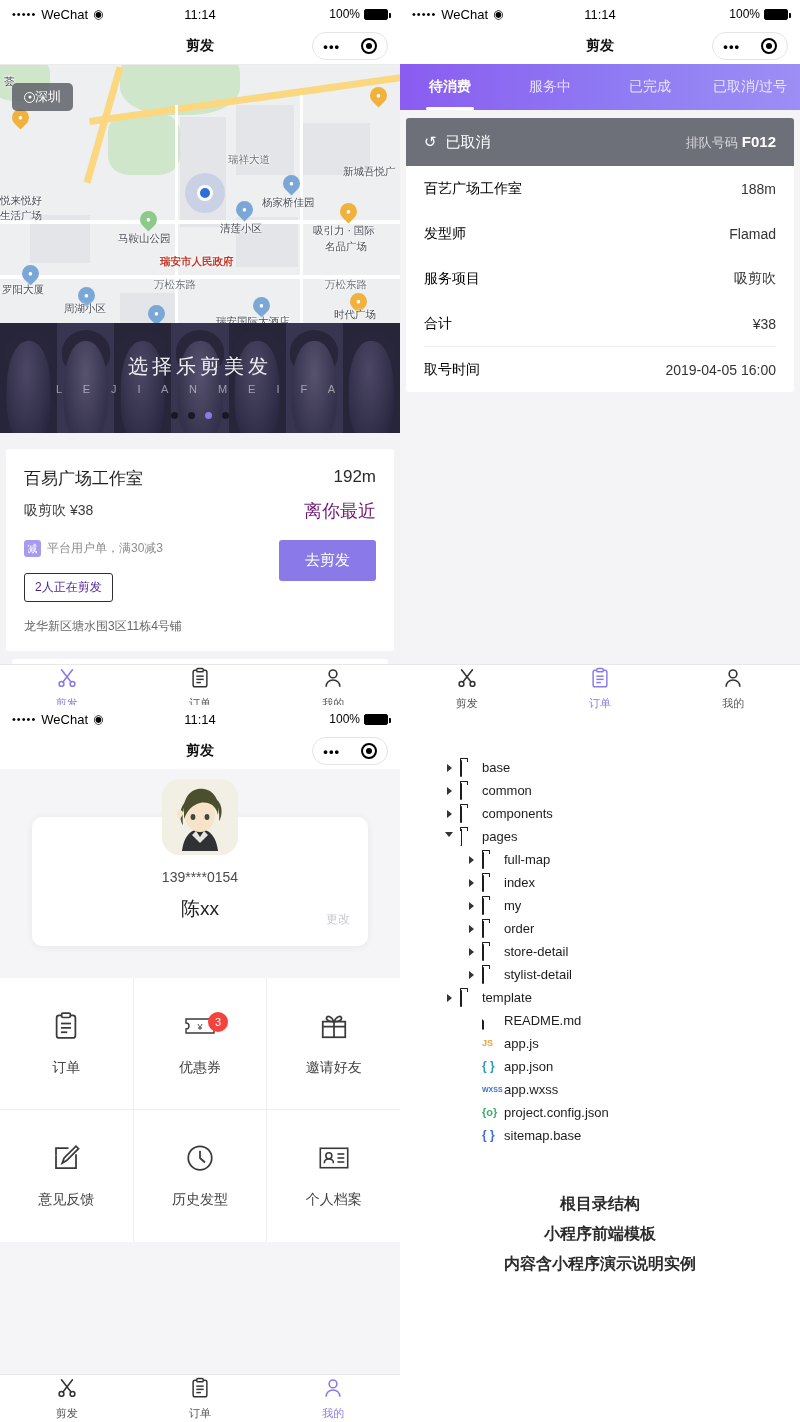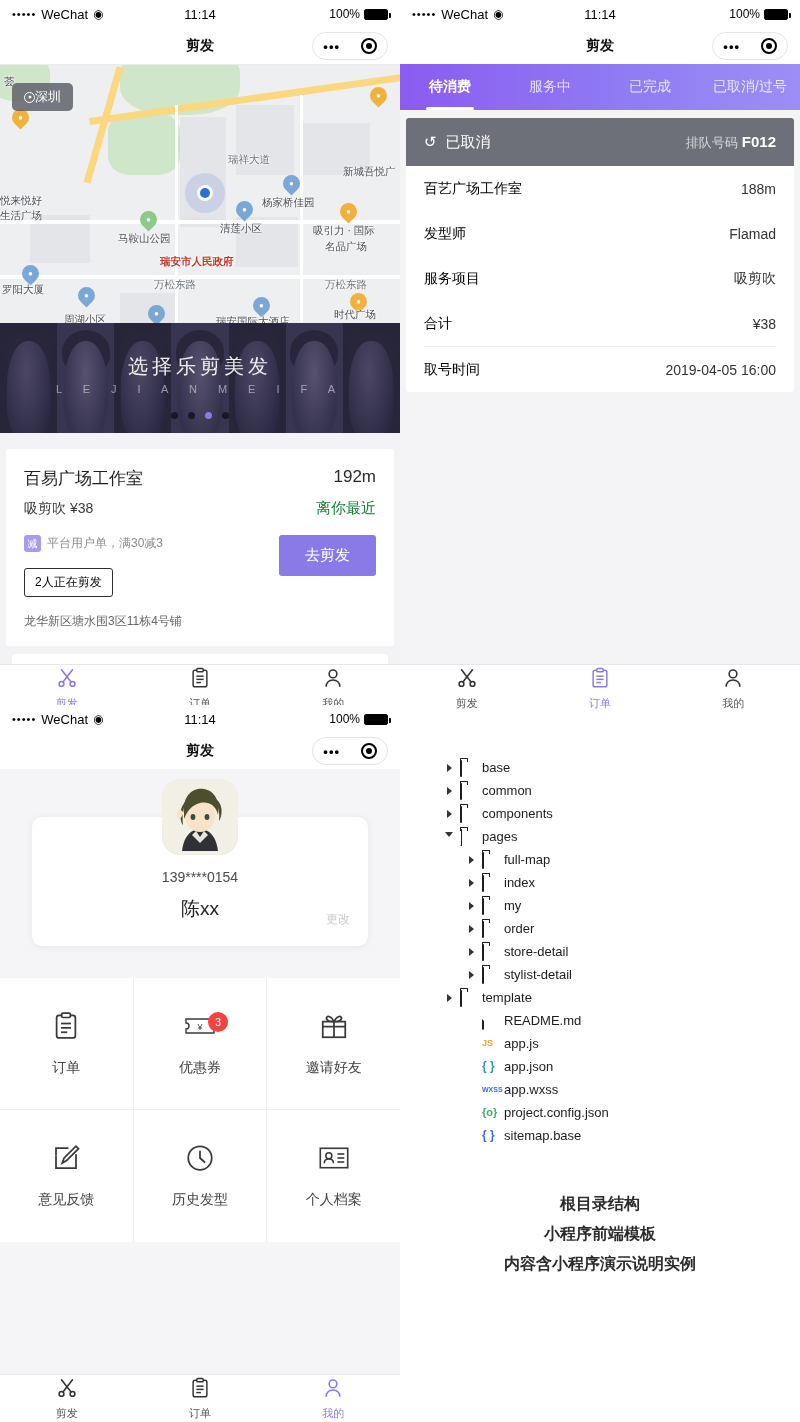--- a/index.html
+++ b/index.html
@@ -112,30 +112,30 @@
   .dots-row i.on { background:#8a7ae8; }
 
   
   .card-wrap { padding:16px 6px 0; background:#f3f3f5; }
   .store-card { background:#fff; border-radius:3px; padding:18px 18px 16px; }
   .row-top { display:flex; align-items:flex-start; justify-content:space-between; }
   .store-name { font-size:17px; color:#1f1f1f; }
   .store-dist { font-size:17px; color:#2b2b2b; }
   .row-2 { display:flex; align-items:center; justify-content:space-between; margin-top:9px; }
   .store-svc { font-size:14px; color:#3a3a3a; }
-  .store-near { font-size:15px; color:#15803d; }
+  .store-near { font-size:18px; color:#701a75; }
   .row-3 { display:flex; align-items:flex-start; justify-content:space-between; margin-top:17px; }
   .promo { display:flex; align-items:center; gap:6px; }
   .promo-tag { width:17px;height:17px;border-radius:3px;background:#a79bf0;color:#fff;
                font-size:10px;display:flex;align-items:center;justify-content:center; }
   .promo-txt { font-size:12px; color:#8c8c8c; }
   .go-btn { background:#8a7ae8; color:#fff; font-size:15px; border:none;
             padding:11px 26px; border-radius:3px; cursor:pointer; }
   .queue-box { display:inline-block; border:1px solid #2f2f2f; border-radius:3px;
-               padding:5px 10px; font-size:12px; color:#000000; margin-top:16px; }
+               padding:5px 10px; font-size:12px; color:#4c1d95; margin-top:16px; }
   .store-addr { font-size:12px; color:#666; margin-top:16px; }
   .card-gap { height:8px; background:#f3f3f5; }
   .ghost-card { height:18px; background:#fff; margin:0 6px; border-radius:3px; }
 
   
   .tabbar { display:flex; height:48px; border-top:1px solid #e8e8e8; background:#fff; }
   .tab { flex:1; display:flex; flex-direction:column; align-items:center;
          justify-content:center; gap:3px; cursor:pointer; }
   .tab-lbl { font-size:11px; color:#555; }
   .tab.active .tab-lbl { color:#8a7ae8; }
@@ -312,21 +312,21 @@
           <div class="mlabel" style="left: 0px; top: 129px;">悦来悦好</div>
           <div class="mlabel" style="left: 0px; top: 144px;">生活广场</div>
           <div class="mlabel" style="left: 220px; top: 157px;">清莲小区</div>
           <div class="mlabel" style="left: 313px; top: 159px;">吸引力 · 国际</div>
           <div class="mlabel" style="left: 325px; top: 175px;">名品广场</div>
           <div class="mlabel" style="left: 118px; top: 167px;">马鞍山公园</div>
           <div class="mlabel red" style="left: 160px; top: 190px;">瑞安市人民政府</div>
           <div class="mlabel road" style="left: 154px; top: 213px;">万松东路</div>
           <div class="mlabel road" style="left: 325px; top: 213px;">万松东路</div>
           <div class="mlabel" style="left: 2px; top: 218px;">罗阳大厦</div>
-          <div class="mlabel" style="left: 64px; top: 248px;">周湖小区</div>
+          <div class="mlabel" style="left: 64px; top: 237px;">周湖小区</div>
           <div class="mlabel" style="left: 334px; top: 243px;">时代广场</div>
           <div class="mlabel" style="left: 216px; top: 250px;">瑞安国际大酒店</div>
         </div>
 
       <div class="citybadge">
         <span class="pin-ico"></span>
         <span>深圳</span>
       </div>
     </div>
 

